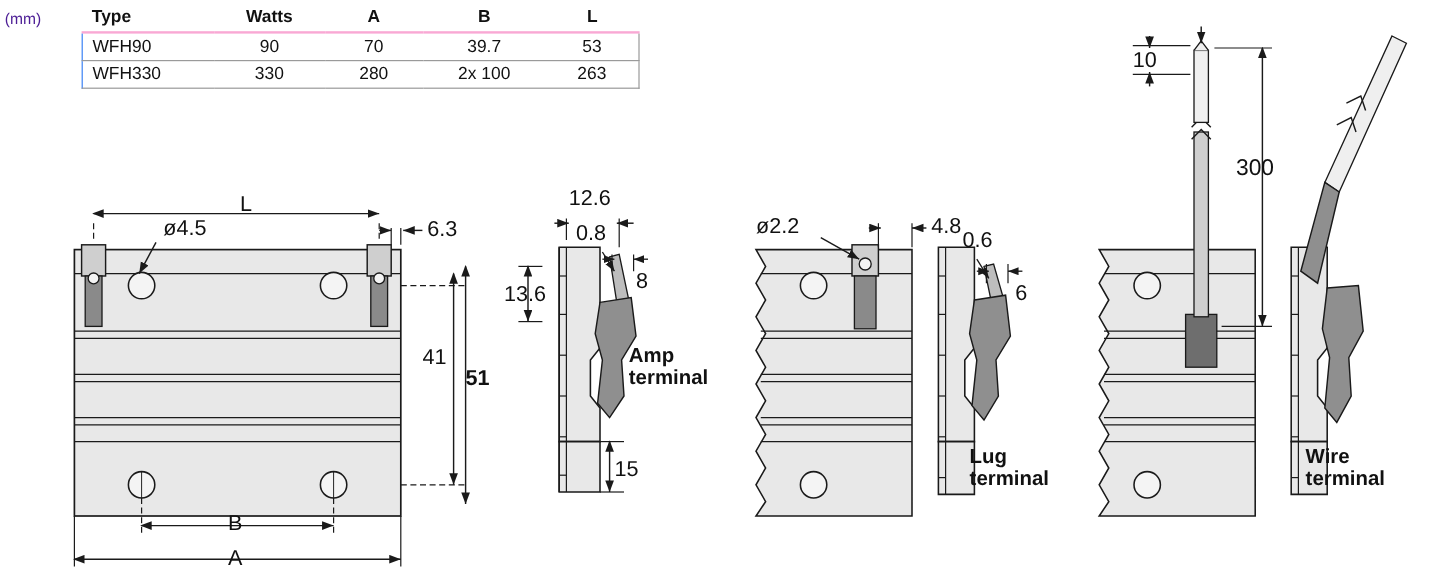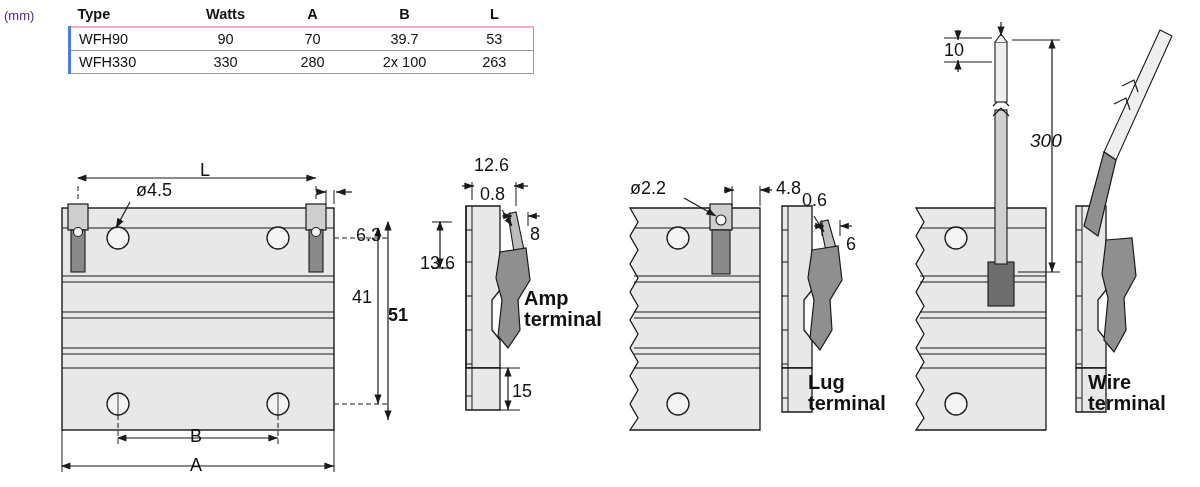--- a/index.html
+++ b/index.html
@@ -21,27 +21,27 @@
   table th{
     font-weight:bold;padding:2px 10px 4px 10px;text-align:center;
     border-bottom:2px solid #f9a8d4;
   }
   table th.left{text-align:left;padding-left:8px;}
   table td{
     padding:3px 10px;text-align:center;border-bottom:1px solid #9a9a9a;
     font-size:14.5px;
   }
   table td.left{text-align:left;padding-left:8px;}
-  table tr td:first-child{border-left:3px solid #3b82f6;}
+  table tr td:first-child{border-left:1px solid #3b82f6;}
   table tr td:last-child{border-right:1px solid #9a9a9a;}
   table tr:last-child td{border-bottom:1px solid #9a9a9a;}
 
   
   .lbl{position:absolute;font-size:18px;color:#111;white-space:nowrap;}
-  .term-title{position:absolute;font-size:20px;font-weight:bold;line-height:1.05;color:#111;}
+  .term-title{position:absolute;font-size:17px;font-weight:bold;line-height:1.05;color:#111;}
   svg{position:absolute;left:0;top:0;overflow:visible;}
 </style>
 </head>
 <body>
 
 <div class="abs" id="units">(mm)</div>
 
 <div class="abs" id="spec-table">
   <table>
     <thead>
@@ -269,44 +269,44 @@
 
     <path d="M1160,30 L1172,36 L1116,160 L1104,152 Z" fill="#efefef" stroke="#1a1a1a" stroke-width="1.1"></path>
     <path d="M1122,86 L1134,80 L1138,92" fill="none" stroke="#1a1a1a" stroke-width="1.2"></path>
     <path d="M1114,104 L1126,98 L1130,110" fill="none" stroke="#1a1a1a" stroke-width="1.2"></path>
     <path d="M1116,160 L1104,152 L1084,226 L1098,236 Z" fill="#8f8f8f" stroke="#1a1a1a" stroke-width="1.2"></path>
     <path d="M1106,240 L1132,238 L1136,276 L1124,298 L1126,330 L1114,352 L1104,340 L1108,298 L1102,274 Z" fill="#8f8f8f" stroke="#1a1a1a" stroke-width="1.2"></path>
   </g>
 </svg>
 
 <div class="lbl" style="left:200px;top:160px;">L</div>
-<div class="lbl" style="left:356px;top:181px;margin-top:44px;">6.3</div>
+<div class="lbl" style="left:356px;top:181px;">6.3</div>
 <div class="lbl" style="left:136px;top:180px;">ø4.5</div>
 <div class="lbl" style="left:352px;top:287px;text-align:right;">41</div>
 <div class="lbl" style="left:388px;top:305px;font-weight:bold;">51</div>
 <div class="lbl" style="left:190px;top:426px;">B</div>
 <div class="lbl" style="left:190px;top:455px;">A</div>
 
 <div class="lbl" style="left:474px;top:155px;">12.6</div>
 <div class="lbl" style="left:480px;top:184px;">0.8</div>
 <div class="lbl" style="left:530px;top:224px;">8</div>
-<div class="lbl" style="left:420px;top:235px;margin-top:18px;">13.6</div>
+<div class="lbl" style="left:420px;top:235px;">13.6</div>
 <div class="lbl" style="left:512px;top:381px;">15</div>
 <div class="term-title" style="left:524px;top:288px;">
   <span>Amp</span><br>
   <span>terminal</span>
 </div>
 
 <div class="lbl" style="left:630px;top:178px;">ø2.2</div>
 <div class="lbl" style="left:776px;top:178px;">4.8</div>
 <div class="lbl" style="left:802px;top:190px;">0.6</div>
 <div class="lbl" style="left:846px;top:234px;">6</div>
 <div class="term-title" style="left:808px;top:372px;">
   <span>Lug</span><br>
   <span>terminal</span>
 </div>
 
 <div class="lbl" style="left:944px;top:40px;">10</div>
-<div class="lbl" style="left:1030px;top:130px;font-size:19px;font-style:italic;">300</div>
+<div class="lbl" style="left:1030px;top:130px;font-size:19px;">300</div>
 <div class="term-title" style="left:1088px;top:372px;">
   <span>Wire</span><br>
   <span>terminal</span>
 </div>
 
 </body></html>

